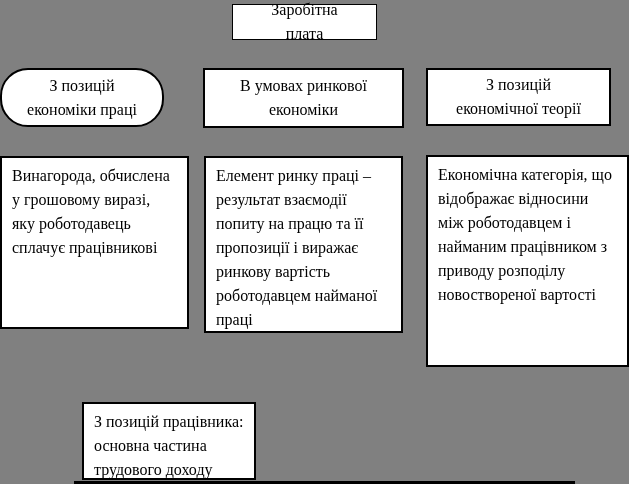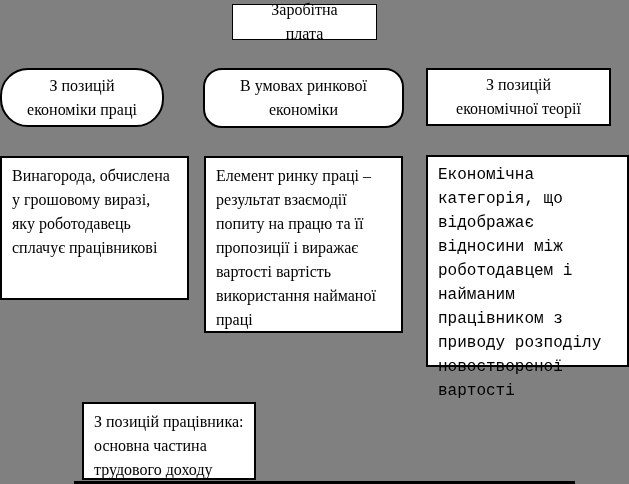--- a/index.html
+++ b/index.html
@@ -30,25 +30,25 @@
     justify-content: center;
     text-align: center;
     padding: 2px 20px;
   }
   .box.lefttext {
     text-align: left;
     padding: 6px 10px;
   }
   .title-box      { left: 232px; top: 4px;   width: 145px; height: 36px; border-width: 1px; }
   .r2-box-1       { left: 0px;   top: 68px;  width: 164px; height: 59px; border-radius: 28px; }
-  .r2-box-2       { left: 203px; top: 68px;  width: 201px; height: 60px; border-radius: 19px; }
+  .r2-box-2       { left: 203px; top: 68px;  width: 201px; height: 60px; }
   .r2-box-3       { left: 426px; top: 68px;  width: 185px; height: 58px; }
-  .r3-box-1       { left: 0px;   top: 156px; width: 189px; height: 144px; }
+  .r3-box-1       { left: 0px;   top: 156px; width: 189px; height: 173px; }
   .r3-box-2       { left: 204px; top: 156px; width: 199px; height: 177px; }
-  .r3-box-3       { left: 426px; top: 155px; width: 203px; height: 212px; font-family: Liberation Mono, monospace; }
+  .r3-box-3       { left: 426px; top: 155px; width: 203px; height: 212px; }
   .r4-box-1       { left: 82px;  top: 402px; width: 174px; height: 78px; padding: 8px 12px; }
   .r4-box-2       { left: 310px; top: 402px; width: 206px; height: 76px; padding: 8px 12px; }
   .bottom-line {
     position: absolute;
     left: 74px;
     top: 481px;
     width: 501px;
     height: 3px;
     background: #000000;
   }
@@ -72,21 +72,21 @@
 
   <div class="box centered r2-box-3">
     <span>З позицій економічної теорії</span>
   </div>
 
   <div class="box lefttext r3-box-1">
     <span>Винагорода, обчислена у грошовому виразі, яку роботодавець сплачує працівникові</span>
   </div>
 
   <div class="box lefttext r3-box-2">
-    <span>Елемент ринку праці – результат взаємодії попиту на працю та її пропозиції і виражає вартості вартість використання найманої праці</span>
+    <span>Елемент ринку праці – результат взаємодії попиту на працю та її пропозиції і виражає ринкову вартість роботодавцем найманої праці</span>
   </div>
 
   <div class="box lefttext r3-box-3">
     <span>Економічна категорія, що відображає відносини між роботодавцем і найманим працівником з приводу розподілу новоствореної вартості</span>
   </div>
 
   <div class="box lefttext r4-box-1">
     <span>З позицій працівника: основна частина трудового доходу</span>
   </div>
 

